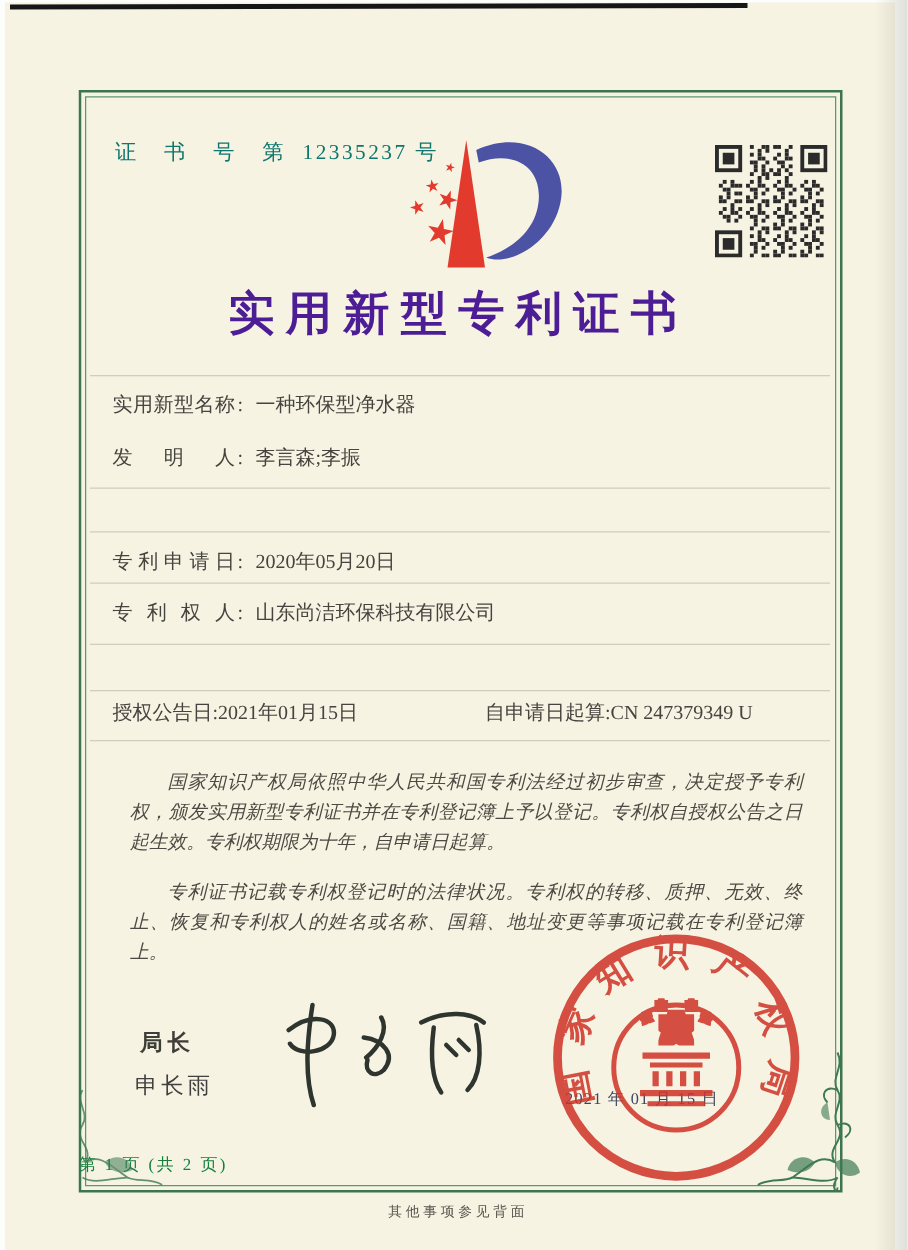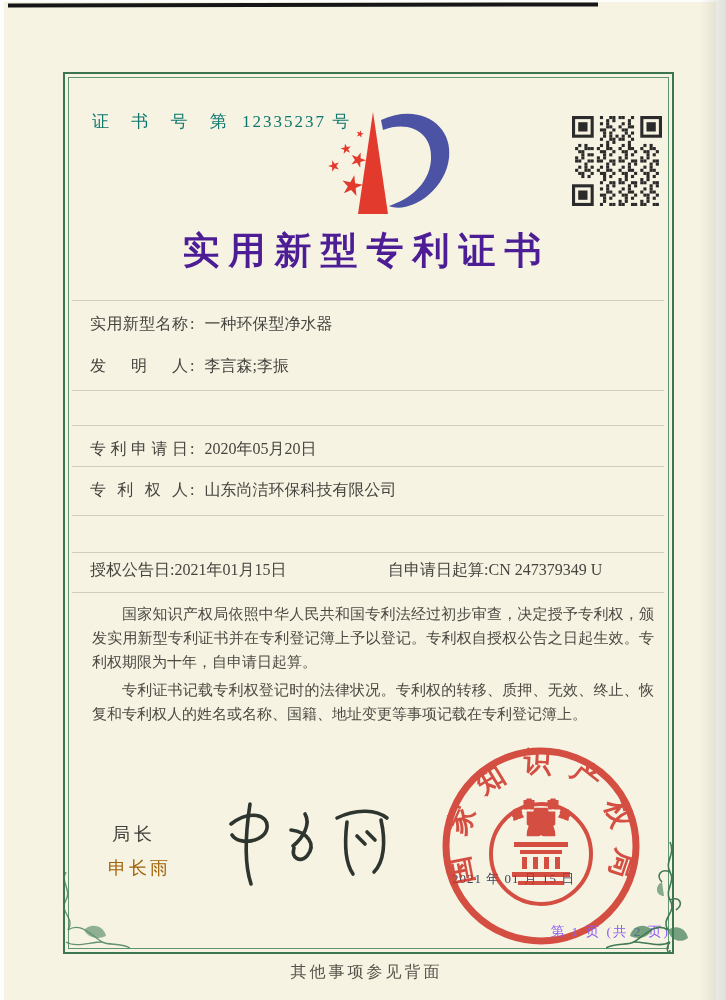--- a/index.html
+++ b/index.html
@@ -22,31 +22,31 @@
          font-size:37px;font-weight:bold;letter-spacing:9px;color:#4c1d95;}
   
   .row{position:absolute;left:90px;font-size:16px;height:24px;white-space:nowrap;color:#45443e;}
   .row .lbl{display:inline-block;width:98px;text-align:justify;text-align-last:justify;vertical-align:top;}
   .row .colon{margin:0 10px 0 2px;}
   .grant-col2{position:absolute;left:298px;top:0;}
   .grant-wrap{position:absolute;left:90px;top:560px;font-size:16px;white-space:nowrap;color:#45443e;}
   
   .bodytext{position:absolute;left:88px;top:598px;width:570px;font-size:15px;line-height:24px;
             color:#4c4a42;text-align:justify;}
-  .bodytext p{margin:4px;text-indent:2em;}
-  
-  .signer-title{position:absolute;left:112px;top:822px;font-size:18px;letter-spacing:4px;color:#3e3d37;}
-  .signer-name{position:absolute;left:108px;top:856px;font-size:18px;letter-spacing:3px;color:#a16207;}
+  .bodytext p{margin:16px;text-indent:2em;font-style:italic;}
+  
+  .signer-title{position:absolute;left:112px;top:822px;font-size:18px;letter-spacing:4px;color:#3e3d37;font-weight:bold;}
+  .signer-name{position:absolute;left:108px;top:856px;font-size:18px;letter-spacing:3px;color:#404040;}
   
   .seal-date{position:absolute;left:452px;top:870px;font-size:13px;letter-spacing:1px;color:#3f4460;}
   
-  .pagenum{position:absolute;left:63px;top:923px;width:607px;text-align:right;
-           font-size:13.5px;letter-spacing:2px;color:#8b5cf6;}
+  .pagenum{position:absolute;left:63px;top:923px;width:607px;text-align:left;
+           font-size:13.5px;letter-spacing:2px;color:#15803d;}
   .backnote{position:absolute;left:63px;top:962px;width:607px;text-align:center;
-            font-size:16px;letter-spacing:3px;color:#56544a;}
+            font-size:11px;letter-spacing:3px;color:#56544a;}
 </style>
 </head>
 <body>
 
 <div class="scan">
   <div class="paper"></div>
   <div class="artifact-topline"></div>
 
   <div class="frame">
     <div class="frame-inner"></div>

